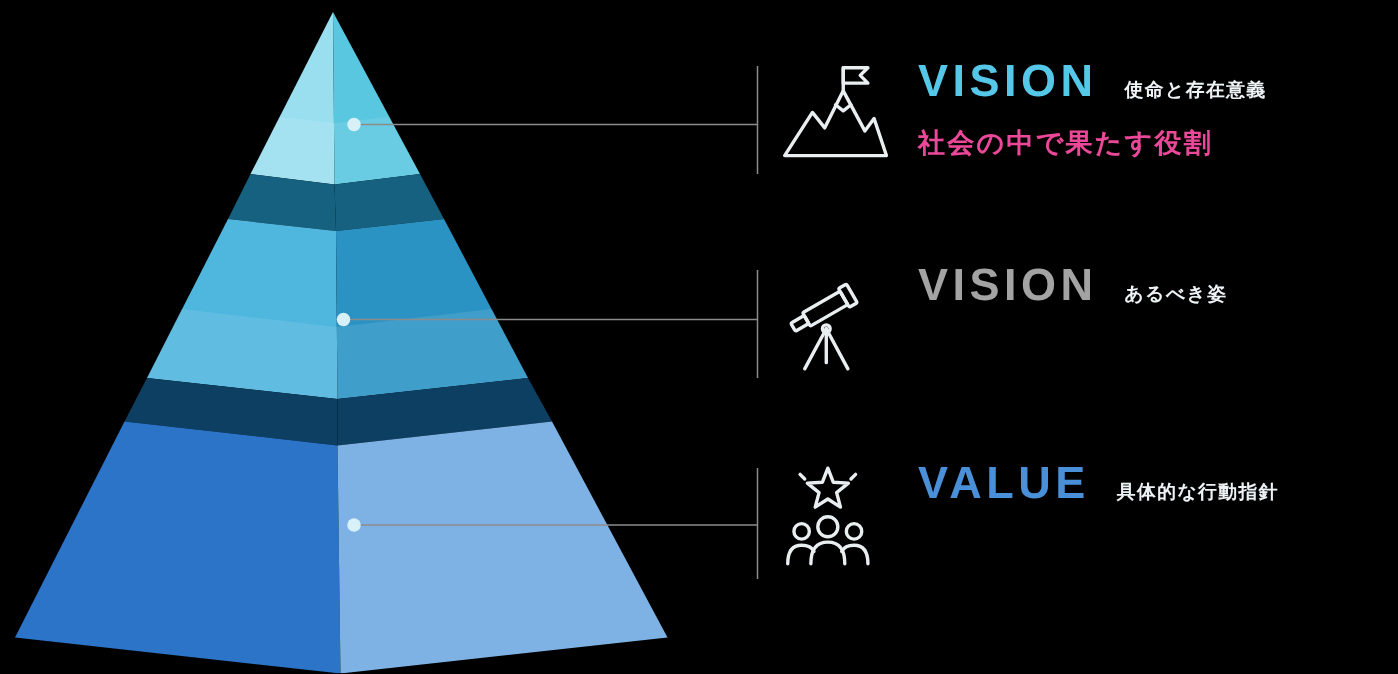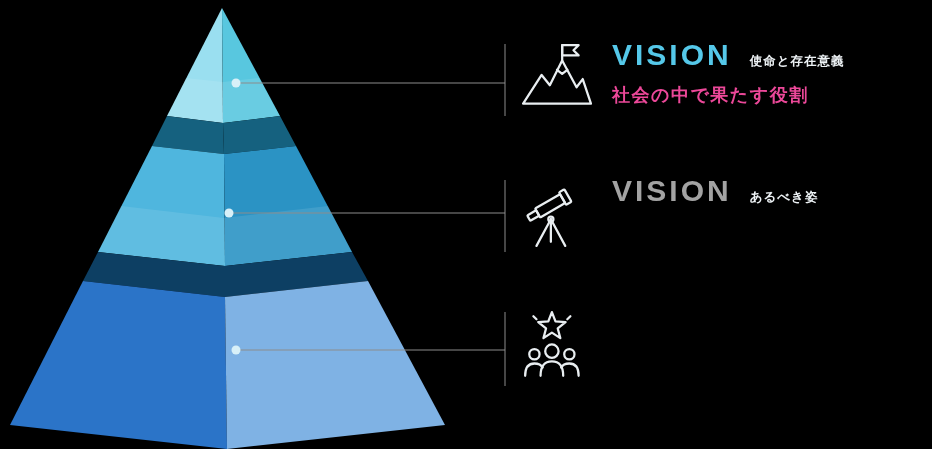--- a/index.html
+++ b/index.html
@@ -108,17 +108,19 @@
         <circle cx="15" cy="45" r="5"></circle>
         <path d="M6,66 Q6,54 15,54 Q21,54 23,58"></path>
         <circle cx="49" cy="45" r="5"></circle>
         <path d="M58,66 Q58,54 49,54 Q43,54 41,58"></path>
         <circle cx="32" cy="42" r="6.5"></circle>
         <path d="M21,66 Q21,52 32,52 Q43,52 43,66"></path>
       </svg>
     </div>
     <div>
       <div class="title-line">
+        <span class="title" style="color: rgb(74, 144, 217);">VALUE</span>
+        <span class="tag">具体的な行動指針</span>
       </div>
     </div>
   </div>
 
 </div>
 
 </body></html>

